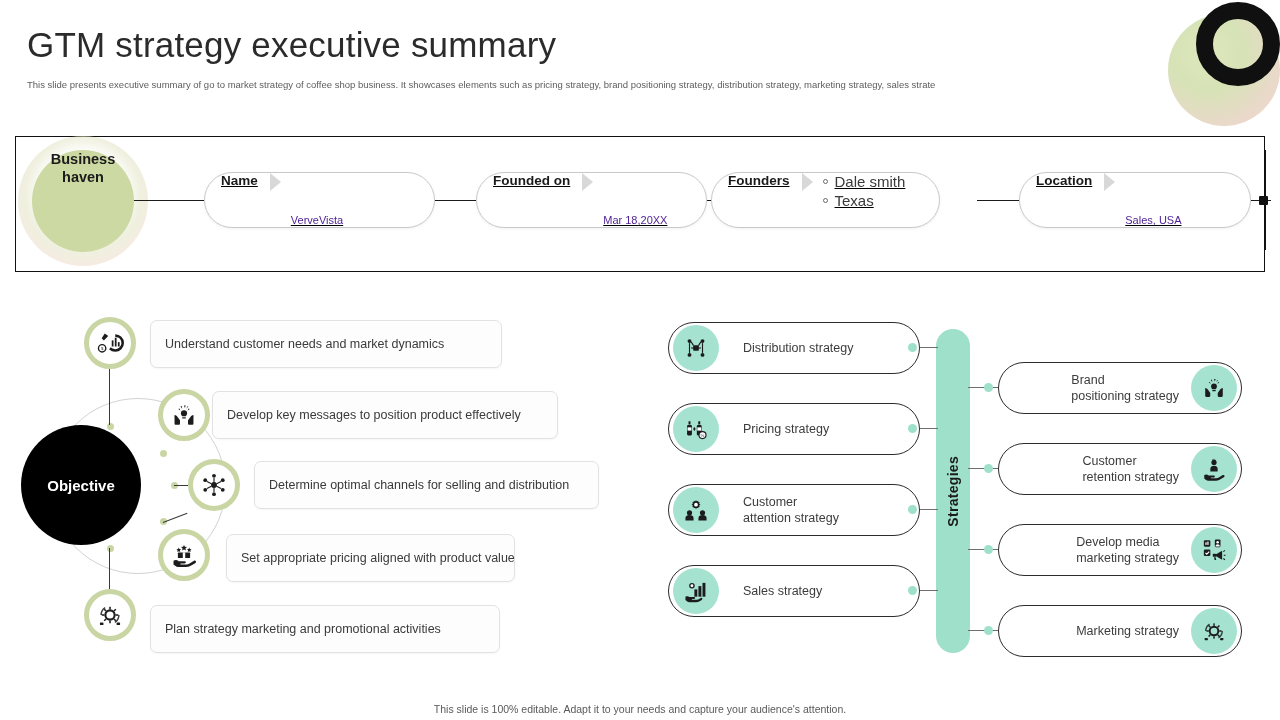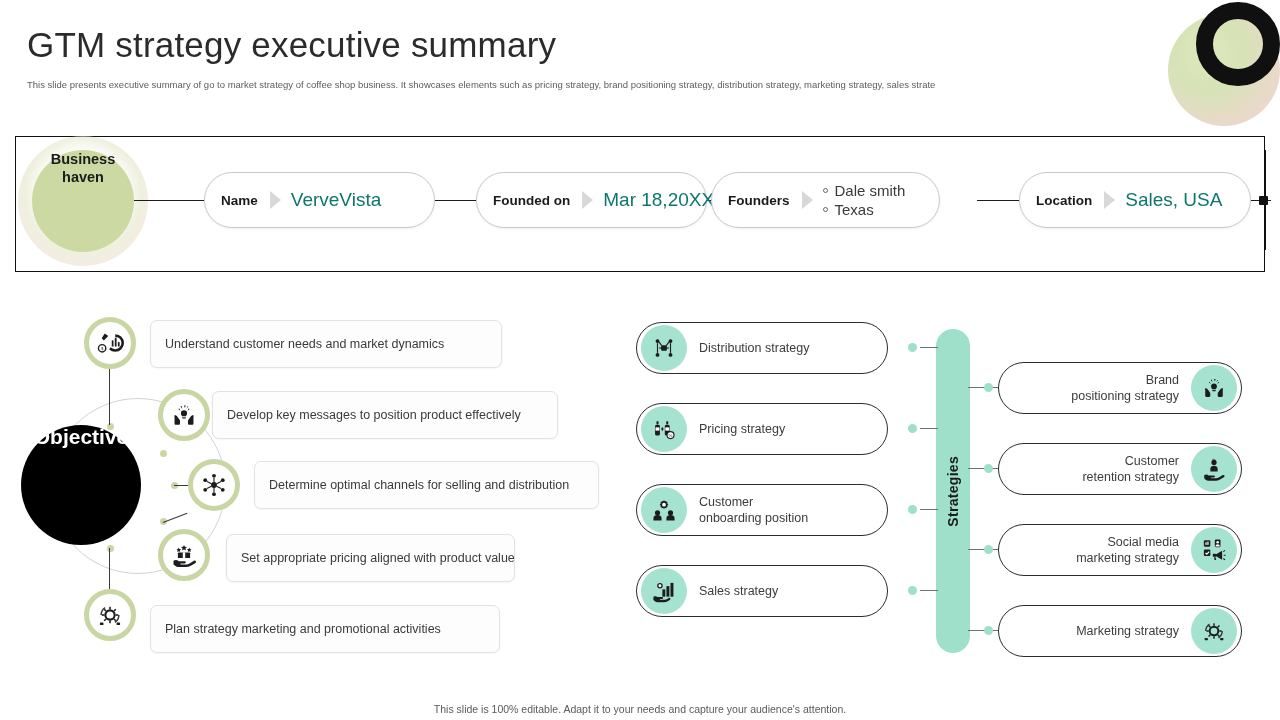--- a/index.html
+++ b/index.html
@@ -48,43 +48,44 @@
   }
   .band-line{ position:absolute; height:1.4px; background:#1c1c1c; }
   .band-enddot{
     position:absolute; width:9px; height:9px; background:#111; border-radius:1px;
   }
   .band-endbar{ position:absolute; width:1.6px; background:#111; }
 
   .pill{
     position:absolute; height:56px; background:#fff;
     border:1.1px solid #c9c9c9; border-radius:28px;
-    display:flex; align-items:center; padding:0 16px;
+    display:flex; padding:0 16px;
     box-shadow:0 1px 3px rgba(0,0,0,.06);
+    text-decoration:underline;
   }
   .pill-label{ font-size:13.5px; font-weight:700; color:#1a1a1a; white-space:nowrap; }
   .pill-arrow{
     width:0; height:0; margin:0 10px 0 12px;
     border-top:9px solid transparent; border-bottom:9px solid transparent;
     border-left:11px solid #d8d8d8;
   }
-  .pill-value{ font-size:19px; color:#0f766e; white-space:nowrap; }
+  .pill-value{ font-size:11px; color:#4c1d95; white-space:nowrap;margin-top:41px; }
   .founder-list{ display:flex; flex-direction:column; gap:2px; }
   .founder-item{ display:flex; align-items:center; font-size:15px; color:#3a3a3a; white-space:nowrap; }
   .founder-bullet{
     width:5px; height:5px; border:1px solid #6a6a6a; border-radius:50%;
     margin-right:7px; background:#fff;
   }
 
   
   .obj-circle{
     position:absolute; left:21px; top:425px; width:120px; height:120px;
     border-radius:50%; background:#000;
-    display:flex; align-items:flex-start; justify-content:center;
-    color:#fff; font-size:21px; font-weight:700;
+    display:flex; align-items:center; justify-content:center;
+    color:#fff; font-size:15px; font-weight:700;
   }
   .obj-arc{
     position:absolute; left:50px; top:398px; width:176px; height:176px;
     border-radius:50%; border:1.2px solid #d2d2d2;
   }
   .obj-dot{
     position:absolute; width:7px; height:7px; border-radius:50%;
     background:#c9d6a4;
   }
   .obj-conn{ position:absolute; background:#3a3a3a; }
@@ -112,30 +113,30 @@
   }
   .strat-bar span{
     writing-mode:vertical-rl; transform:rotate(180deg);
     font-size:14px; font-weight:700; color:#1b1b1b; letter-spacing:.3px;
   }
   .strat-card{
     position:absolute; height:52px; background:#fff;
     border:1.1px solid #2c2c2c; border-radius:26px;
     display:flex; align-items:center;
   }
-  .strat-card.left-card{ left:636px; width:252px; padding-left:4px; }
+  .strat-card.left-card{ left:668px; width:252px; padding-left:4px;gap:12px; }
   .strat-card.right-card{ width:244px; padding-right:4px; justify-content:flex-end; }
   .strat-icon{
     width:46px; height:46px; border-radius:50%; background:#a5e3d0;
     display:flex; align-items:center; justify-content:center; flex:0 0 46px;
   }
   .strat-icon svg{ width:26px; height:26px; }
   .strat-text{ font-size:12.5px; color:#3c3c3c; line-height:1.3; }
   .left-card .strat-text{ margin-left:12px; text-align:left; }
-  .right-card .strat-text{ margin-right:12px; text-align:right; }
+  .right-card .strat-text{ margin-right:12px; text-align:left; }
 
   .strat-conn{ position:absolute; height:1.1px; background:#6f6f6f; }
   .strat-node{
     position:absolute; width:9px; height:9px; border-radius:50%; background:#9fe0cb;
   }
 
   
   .footer{
     position:absolute; left:0; top:703px; width:1280px; text-align:center;
     font-size:10.5px; color:#5a5a5a;
@@ -350,21 +351,21 @@
         <path d="M16 3.6l1 2 2-1-.6 2.2 2.2-.6-1 2 2 1-2 1 1 2-2.2-.6.6 2.2-2-1-1 2-1-2-2 1 .6-2.2-2.2.6 1-2-2-1 2-1-1-2 2.2.6L13 4.6l2 1z"></path>
         <circle cx="16" cy="9.5" r="2.3" fill="#fff"></circle>
         <circle cx="8" cy="19.5" r="3.2"></circle>
         <path d="M3 29v-3.2c0-2.2 2.2-3.6 5-3.6s5 1.4 5 3.6V29z"></path>
         <circle cx="24" cy="19.5" r="3.2"></circle>
         <path d="M19 29v-3.2c0-2.2 2.2-3.6 5-3.6s5 1.4 5 3.6V29z"></path>
       </svg>
   </span>
   <span class="strat-text">
     <span>Customer</span><br>
-    <span>onboarding  position</span>
+    <span>attention  strategy</span>
   </span>
 </div>
 
 <div class="strat-card left-card" style="top:565px;">
   <span class="strat-icon">
     <svg viewBox="0 0 32 32" fill="#1c1c1c">
         <rect x="14" y="14" width="3.6" height="9"></rect>
         <rect x="19" y="10" width="3.6" height="13"></rect>
         <rect x="24" y="6" width="3.6" height="17"></rect>
         <circle cx="11" cy="9.5" r="3.4"></circle>
@@ -406,21 +407,21 @@
         <circle cx="16" cy="8" r="3.2"></circle>
         <path d="M11.5 19v-3.4c0-2.2 2-3.6 4.5-3.6s4.5 1.4 4.5 3.6V19z"></path>
         <path d="M16 3.2l.9 1.6 1.8-.3-.9 1.6 1.3 1.3-1.8.5.2 1.8-1.5-.9-1.5.9.2-1.8-1.8-.5L14.2 6l-.9-1.6 1.8.3z" opacity=".9"></path>
         <path d="M4 23.5c2.2-1.1 4-.7 5.4.5h6c1 0 1.6.5 1.6 1.2s-.6 1.2-1.6 1.2h-3.2v1.1h6c1.5 0 3-.5 4.2-1.3l4.3-2.7c.8-.5 1.7-.2 2.1.5.4.8.1 1.7-.7 2.2l-5.2 3c-1.5.8-3 1.2-4.7 1.2H9.2c-1.3 0-2.5-.5-3.4-1.3L4 27.6z"></path>
       </svg>
   </span>
 </div>
 
 <div class="strat-card right-card" style="left:998px; top:524px;">
   <span class="strat-text">
-    <span>Social media</span><br>
+    <span>Develop media</span><br>
     <span>marketing strategy</span>
   </span>
   <span class="strat-icon">
     <svg viewBox="0 0 32 32" fill="#1c1c1c">
         <rect x="3.5" y="4" width="8" height="8" rx="1.4"></rect>
         <rect x="5.4" y="6.5" width="1.5" height="3.2" fill="#fff"></rect>
         <rect x="7.8" y="5.6" width="1.5" height="4.1" fill="#fff"></rect>
         <rect x="17" y="3" width="7" height="9.5" rx="1.4"></rect>
         <circle cx="20.5" cy="6.5" r="1.6" fill="#fff"></circle>
         <path d="M17.8 11.6c0-1.6 1.2-2.6 2.7-2.6s2.7 1 2.7 2.6z" fill="#fff"></path>

